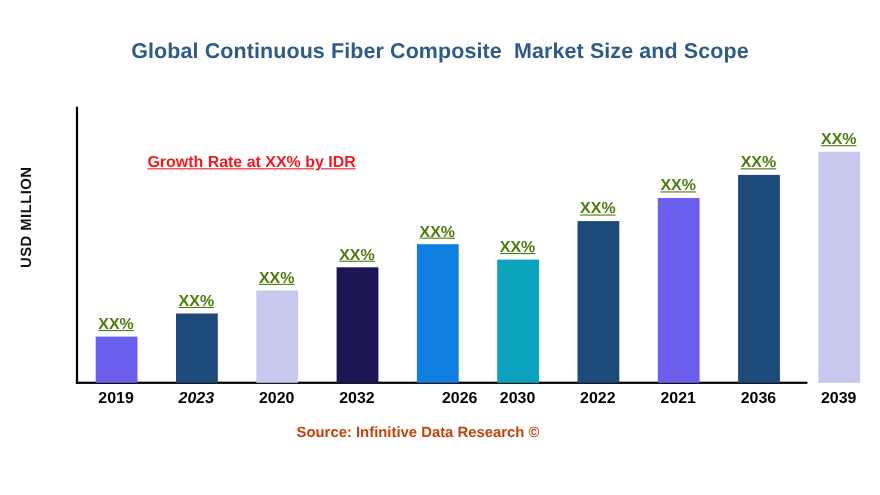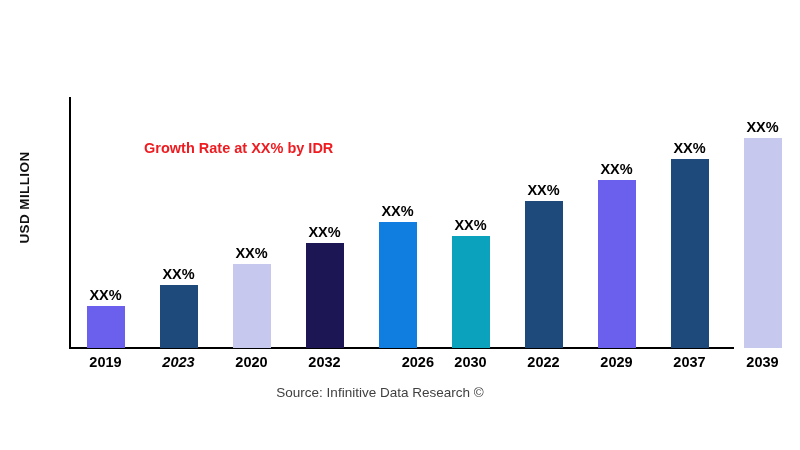--- a/index.html
+++ b/index.html
@@ -103,33 +103,35 @@
     width: 38px;
   }
   .bar-label {
     position: absolute;
     left: 50%;
     margin-left: -37px;
     width: 74px;
     text-align: center;
     font-size: 14.5px;
     font-weight: bold;
-    color: #000000;
-    white-space: nowrap;
+    color: #4d7c0f;
+    white-space: nowrap;
+    text-decoration: underline;
   }
 
   
   #growth-annotation {
     position: absolute;
-    left: 144px;
+    left: 134px;
     top: 140px;
     font-size: 14.5px;
     font-weight: bold;
     color: #ee1c21;
     white-space: nowrap;
+    text-decoration: underline;
   }
 
   
   #x-tick-labels {
     position: absolute;
     left: 69px;
     top: 354px;
     width: 731px;
     height: 22px;
   }
@@ -144,30 +146,31 @@
   }
 
   
   #source-note {
     position: absolute;
     left: 0;
     top: 385px;
     width: 760px;
     text-align: center;
     font-size: 13.5px;
-    font-weight: normal;
-    color: #404040;
+    font-weight: bold;
+    color: #c2410c;
     white-space: nowrap;
   }
 </style>
 </head>
 <body>
 
 <div id="chart-root">
 
+  <div id="chart-title">Global Continuous Fiber Composite  Market Size and Scope</div>
 
   <div id="y-axis-title">
     <span>USD MILLION</span>
   </div>
 
   <div id="y-axis-line"></div>
   <div id="x-axis-line"></div>
 
   <div id="growth-annotation">Growth Rate at XX% by IDR</div>
 
@@ -215,20 +218,20 @@
     </div>
 
   <div id="x-tick-labels">
       <div class="x-tick" style="left: 0px;">2019</div>
       <div class="x-tick" style="left: 73px; font-style: italic;">2023</div>
       <div class="x-tick" style="left: 146px;">2020</div>
       <div class="x-tick" style="left: 219px;">2032</div>
       <div class="x-tick" style="left: 292px; text-align: right;">2026</div>
       <div class="x-tick" style="left: 365px;">2030</div>
       <div class="x-tick" style="left: 438px;">2022</div>
-      <div class="x-tick" style="left: 511px;">2029</div>
-      <div class="x-tick" style="left: 584px;">2037</div>
+      <div class="x-tick" style="left: 511px;">2021</div>
+      <div class="x-tick" style="left: 584px;">2036</div>
       <div class="x-tick" style="left: 657px;">2039</div>
     </div>
 
   <div id="source-note">Source: Infinitive Data Research ©</div>
 
 </div>
 
 </body></html>

